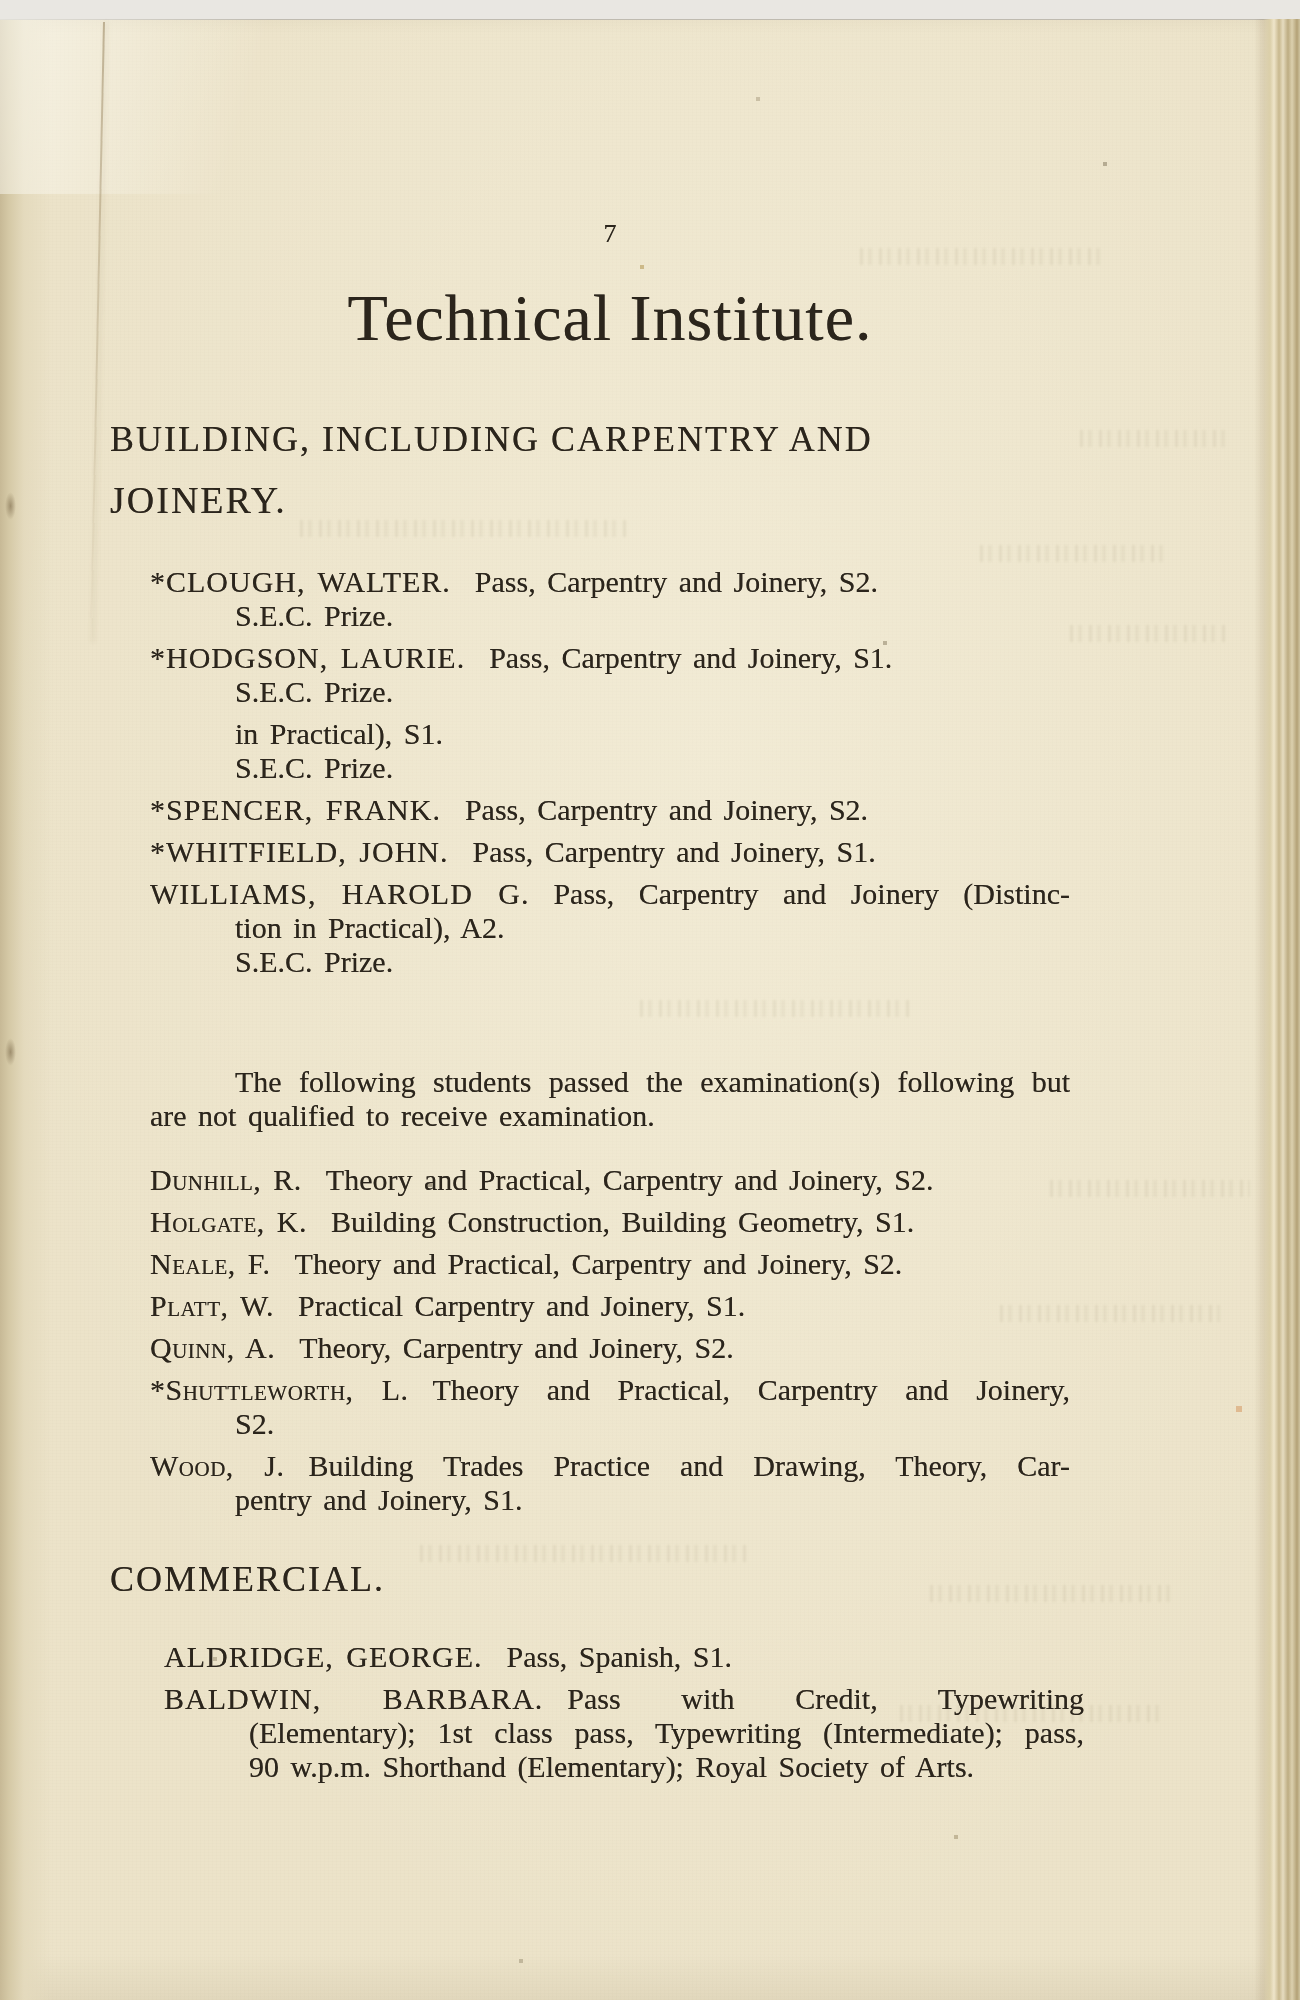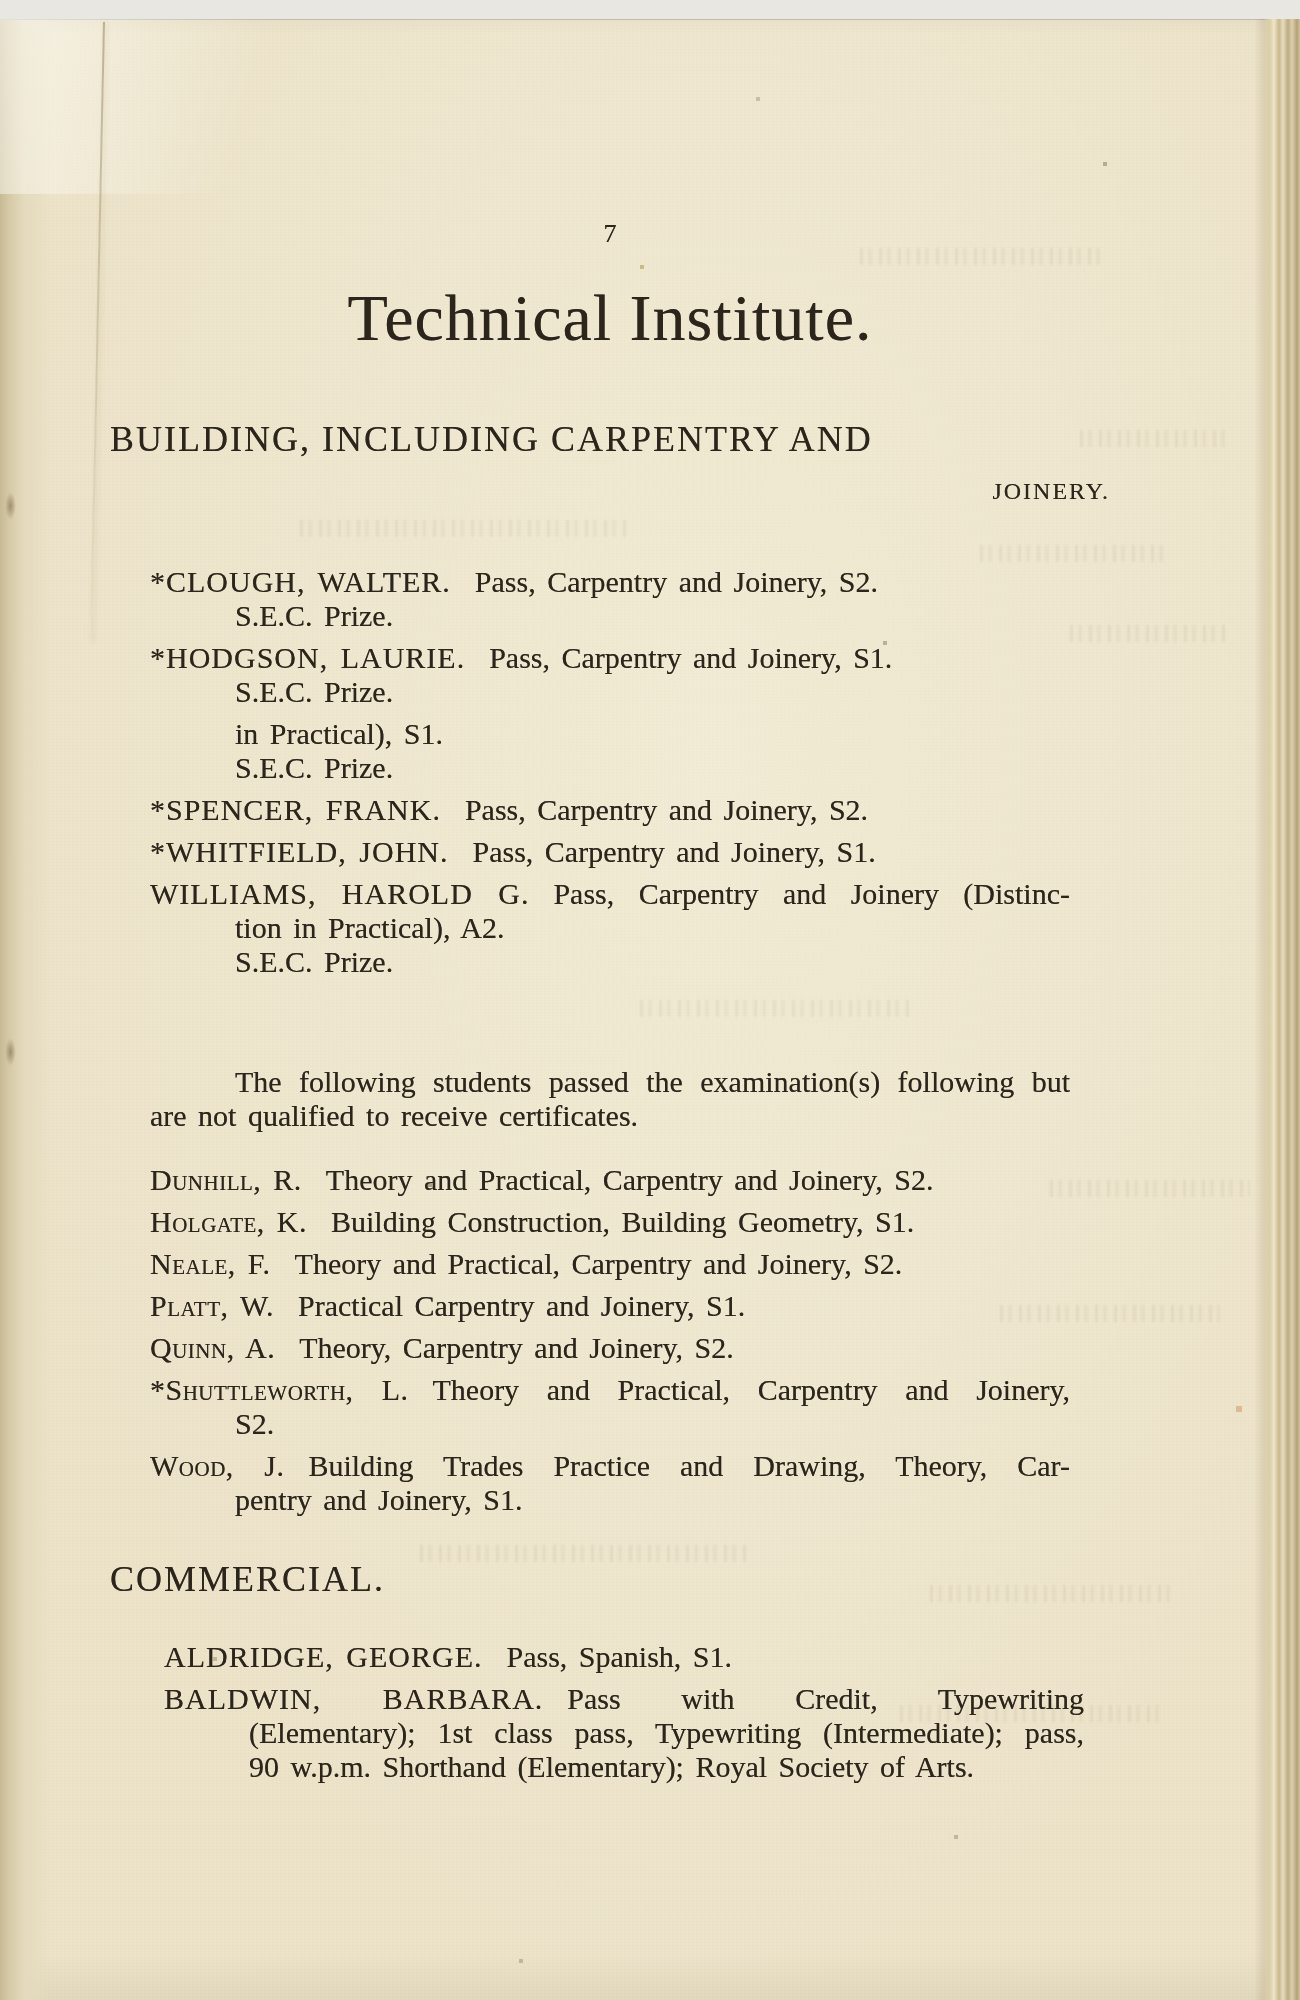--- a/index.html
+++ b/index.html
@@ -42,21 +42,21 @@
       1238px 1408px 0 2px rgba(205,125,60,.40),
       955px 1836px 0 1px rgba(120,100,60,.35),
       214px 1658px 0 1px rgba(100,85,55,.30),
       757px 98px 0 1px rgba(110,95,60,.28),
       520px 1960px 0 1px rgba(100,85,55,.30);}
   
   .txt{position:absolute;text-shadow:0 0 .6px rgba(43,37,28,.65);}
   .pageno{left:150px;top:219px;width:920px;text-align:center;font-size:26px;}
   .title{left:110px;top:280px;width:1000px;text-align:center;font-size:66px;letter-spacing:1px;white-space:nowrap;}
   .h1a{left:110px;top:418px;width:1000px;text-align:left;font-size:36px;letter-spacing:2px;white-space:nowrap;}
-  .h1b{left:110px;top:478px;width:1000px;text-align:right;font-size:24px;letter-spacing:2px;}
+  .h1b{left:110px;top:478px;width:1000px;text-align:left;font-size:38px;letter-spacing:2px;}
   .h2{left:110px;top:1558px;width:1000px;text-align:left;font-size:36px;letter-spacing:2px;}
   .block{position:absolute;left:150px;width:920px;font-size:30px;word-spacing:4px;}
   .list-cert{top:565px;}
   .note{top:1065px;}
   .list-uncert{top:1163px;}
   .list-comm{top:1640px;margin-left:14px;}
   .line{line-height:34px;min-height:34px;text-shadow:0 0 .6px rgba(43,37,28,.65);}
   .entry{margin-bottom:8px;}
   .cont{padding-left:85px;box-sizing:border-box;}
   .pind{padding-left:85px;box-sizing:border-box;}
@@ -116,21 +116,21 @@
       </div>
       <div class="entry">
         <div class="line jl"><span class="nm">WILLIAMS, HAROLD G.</span><span class="gap"></span><span>Pass, Carpentry and Joinery (Distinc-</span></div>
         <div class="line cont">tion in Practical), A2.</div>
         <div class="line cont">S.E.C. Prize.</div>
       </div>
     </div>
 
   <div class="block note">
     <div class="line jl pind">The following students passed the examination(s) following but</div>
-    <div class="line">are not qualified to receive certificates.</div>
+    <div class="line">are not qualified to receive examination.</div>
   </div>
 
   <div class="block list-uncert">
       <div class="entry">
         <div class="line"><span class="nm sc">Dunhill, R.</span><span class="gap"></span><span>Theory and Practical, Carpentry and Joinery, S2.</span></div>
       </div>
       <div class="entry">
         <div class="line"><span class="nm sc">Holgate, K.</span><span class="gap"></span><span>Building Construction, Building Geometry, S1.</span></div>
       </div>
       <div class="entry">

